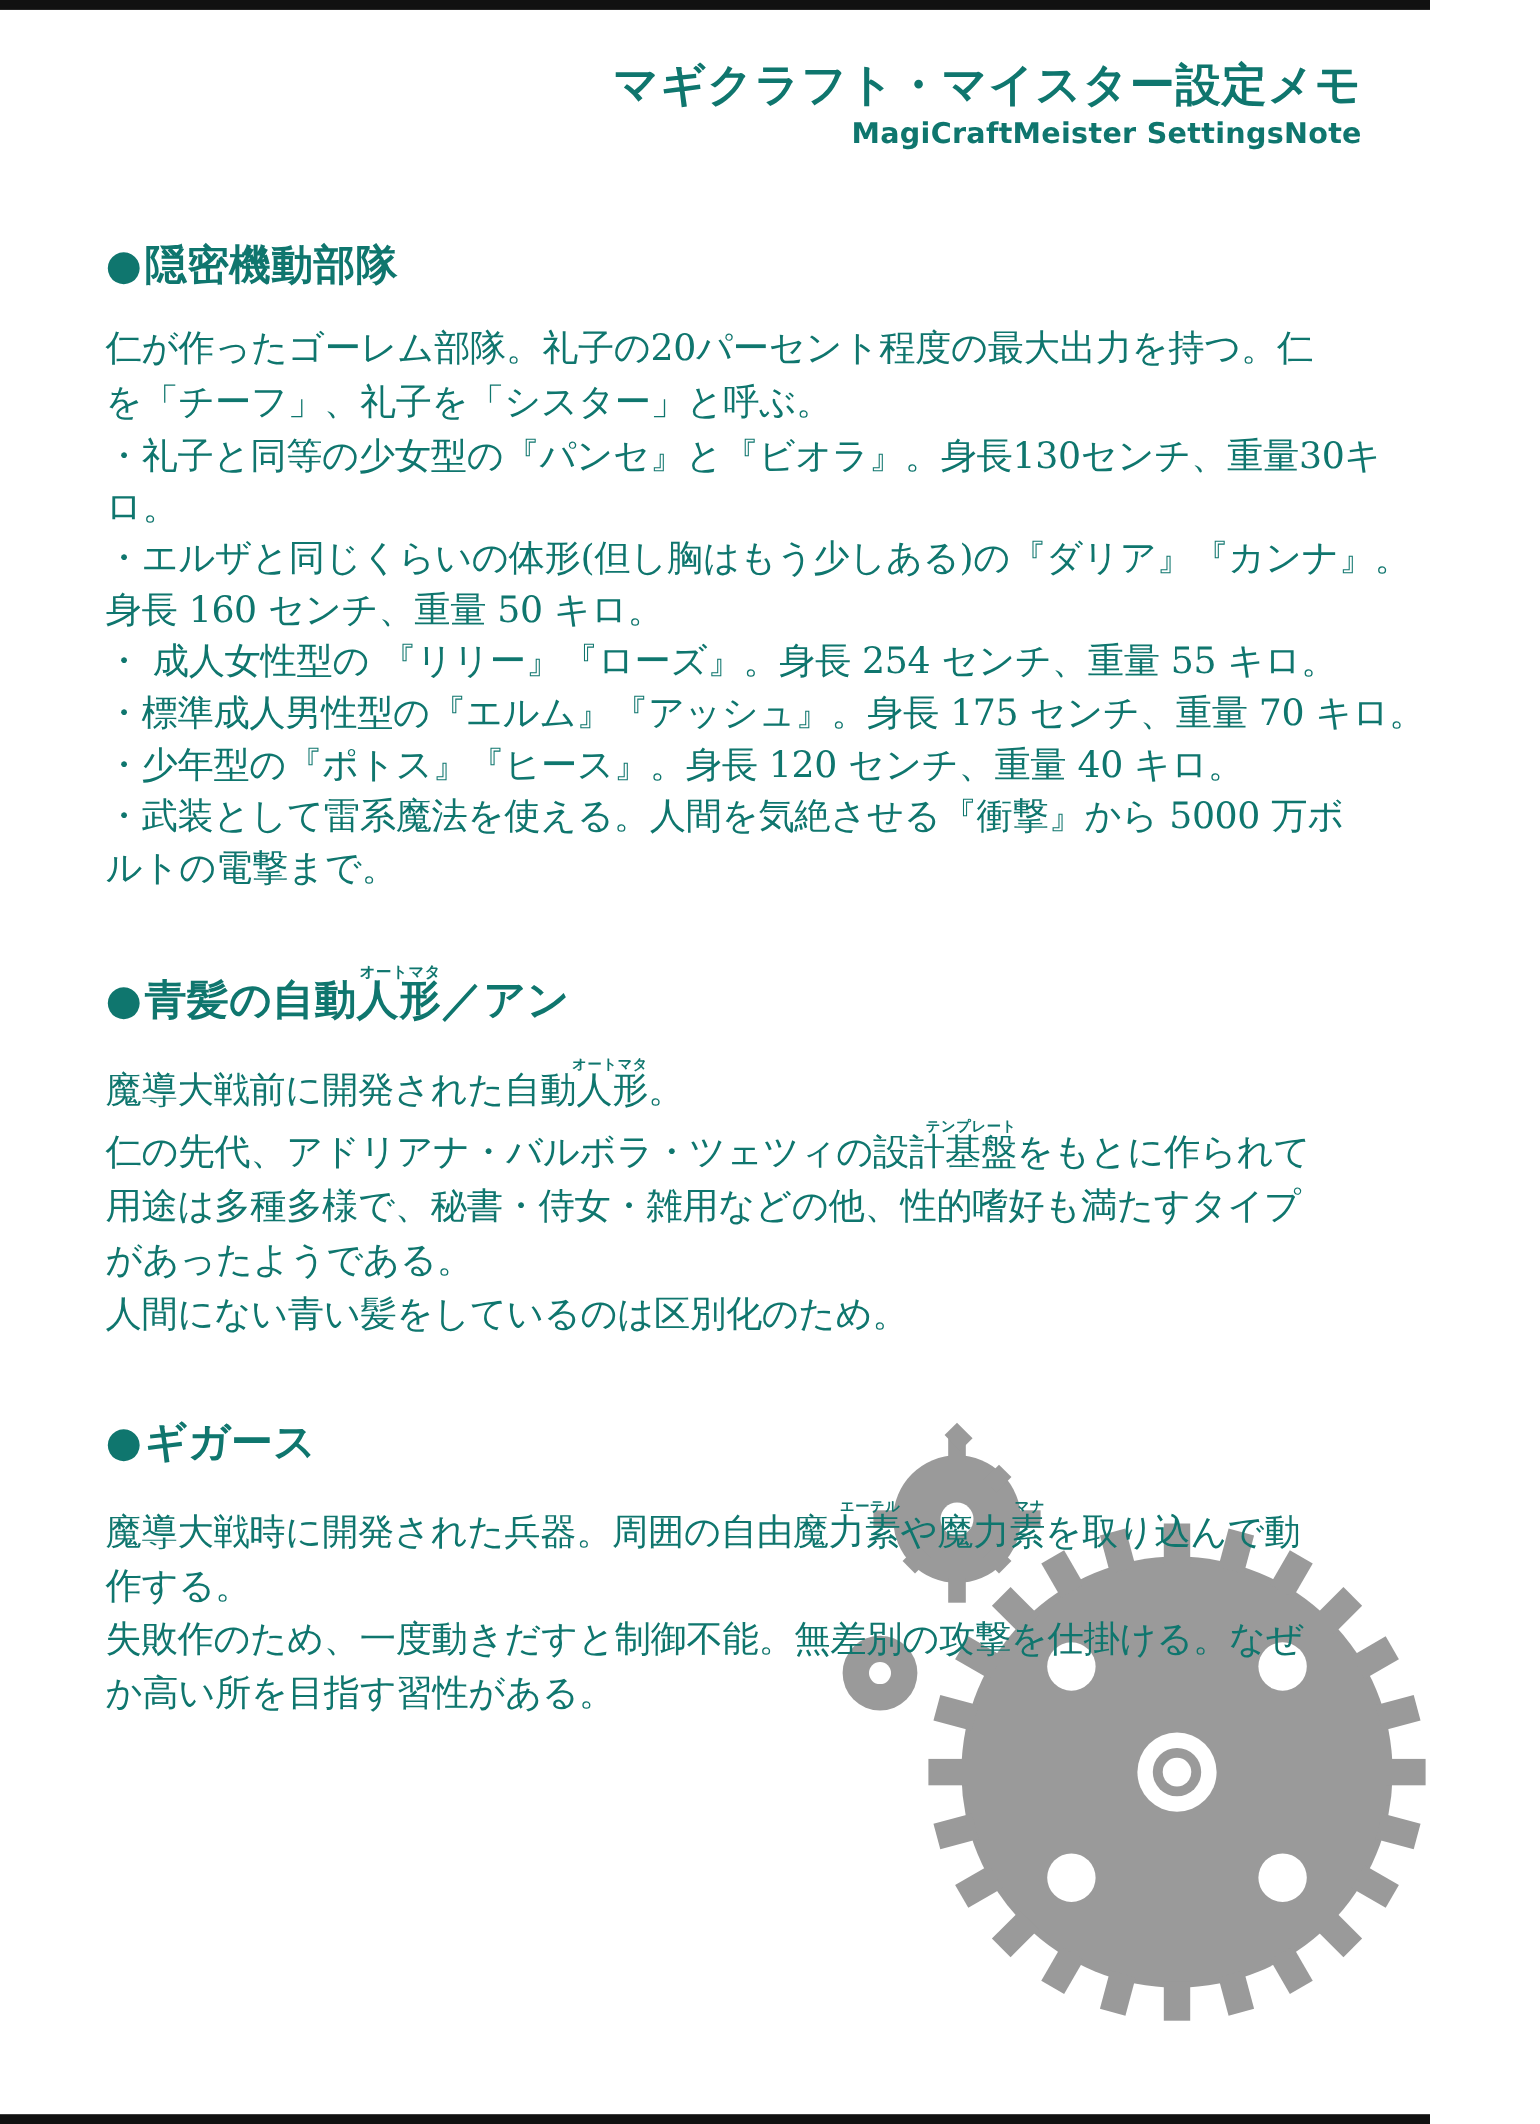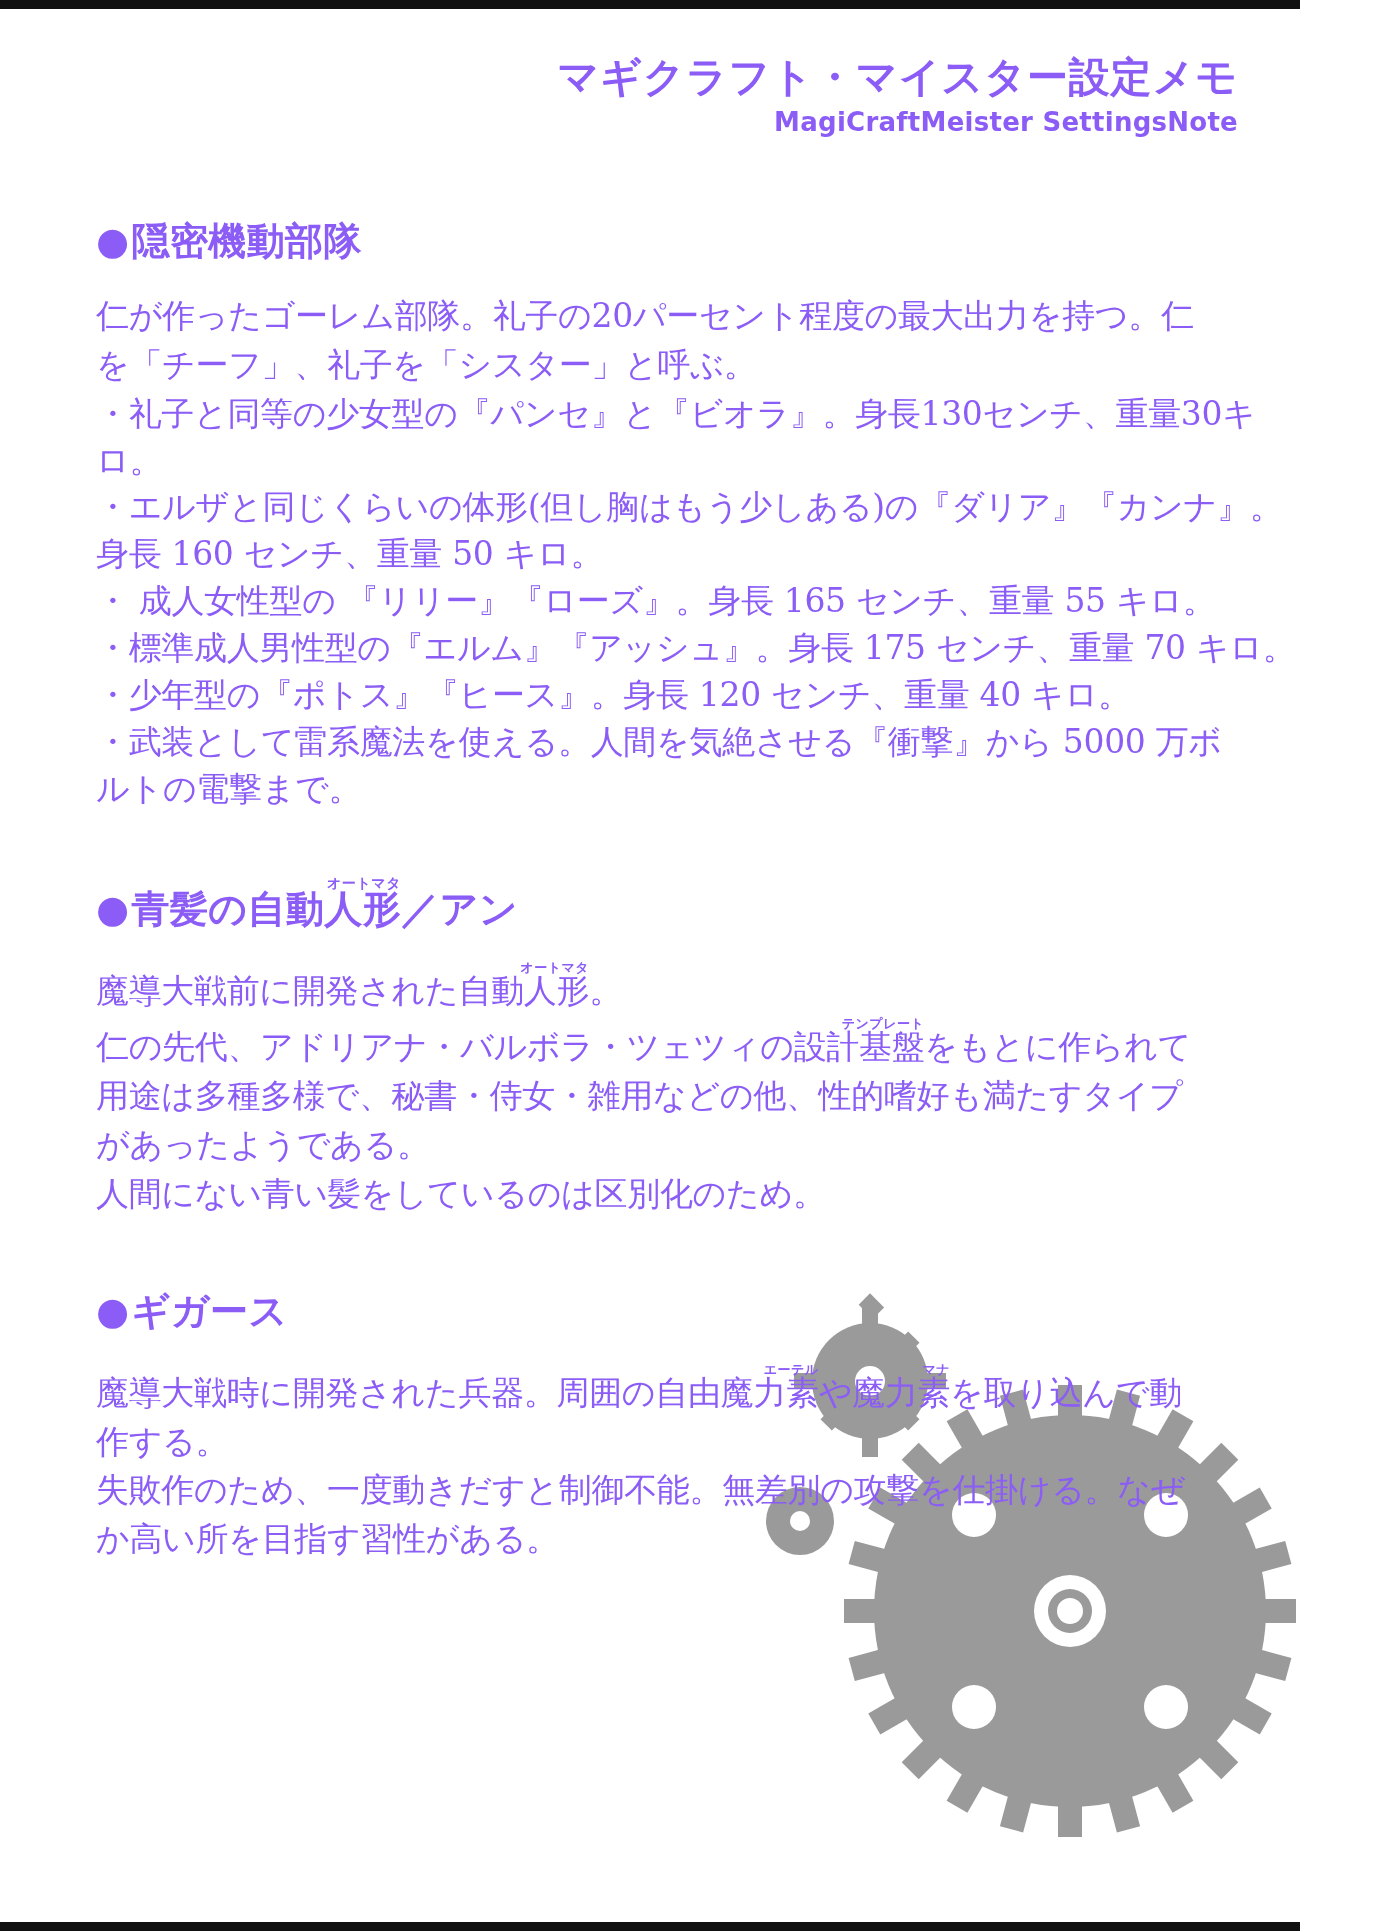--- a/index.html
+++ b/index.html
@@ -7,21 +7,21 @@
     padding: 0;
     background: #ffffff;
   }
   .page {
     position: relative;
     width: 1300px;
     height: 1931px;
     background: #ffffff;
     overflow: hidden;
     font-family: "DejaVu Serif", serif;
-    color: #8b5cf6;
+    color: #0f766e;
   }
   
   .rule-top {
     position: absolute;
     left: 0; right: 0; top: 0;
     height: 9px;
     background: #111111;
   }
   .rule-bottom {
     position: absolute;
@@ -198,21 +198,21 @@
 
     <div class="section">
       <h2 class="sec-head">
         <span class="bullet">●</span><span>隠密機動部隊</span>
       </h2>
       <p class="para">仁が作ったゴーレム部隊。礼子の20パーセント程度の最大出力を持つ。仁</p>
       <p class="para">を「チーフ」、礼子を「シスター」と呼ぶ。</p>
       <p class="list">・礼子と同等の少女型の『パンセ』と『ビオラ』。身長130センチ、重量30キロ。</p>
       <p class="list">・エルザと同じくらいの体形(但し胸はもう少しある)の『ダリア』『カンナ』。</p>
       <p class="list indent">身長 160 センチ、重量 50 キロ。</p>
-      <p class="list">・ 成人女性型の 『リリー』『ローズ』。身長 165 センチ、重量 55 キロ。</p>
+      <p class="list">・ 成人女性型の 『リリー』『ローズ』。身長 254 センチ、重量 55 キロ。</p>
       <p class="list">・標準成人男性型の『エルム』『アッシュ』。身長 175 センチ、重量 70 キロ。</p>
       <p class="list">・少年型の『ポトス』『ヒース』。身長 120 センチ、重量 40 キロ。</p>
       <p class="list">・武装として雷系魔法を使える。人間を気絶させる『衝撃』から 5000 万ボ</p>
       <p class="list indent">ルトの電撃まで。</p>
     </div>
 
     <div class="gap-md"></div>
 
     <div class="section">
       <h2 class="sec-head with-ruby">

